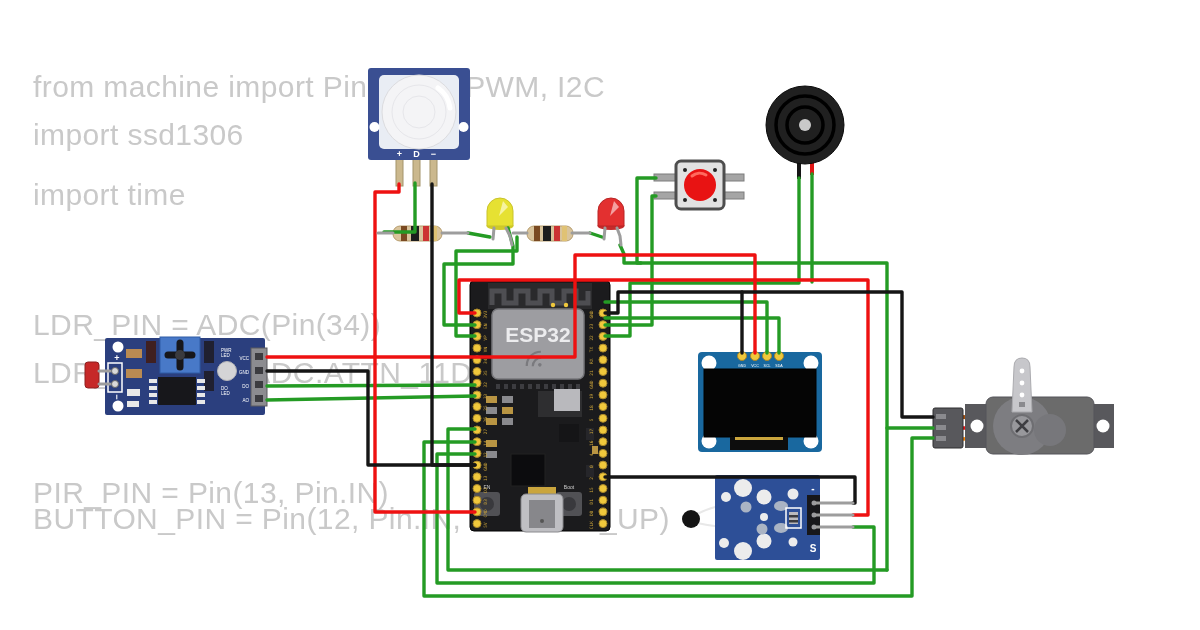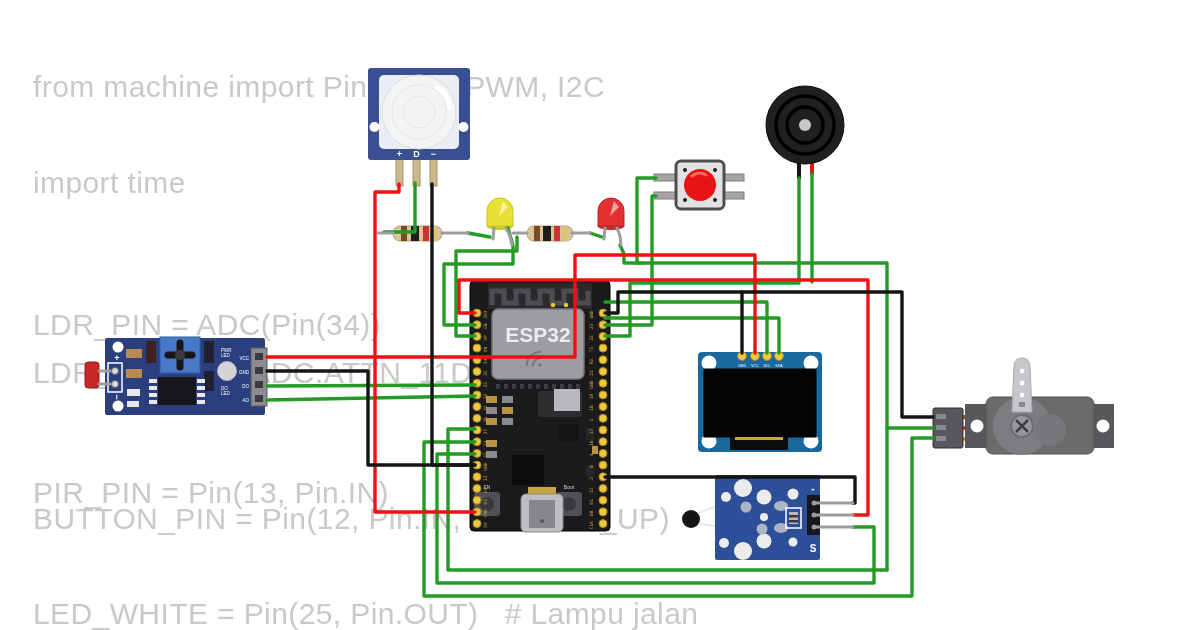--- a/index.html
+++ b/index.html
@@ -22,26 +22,26 @@
   .thermb{fill:var(--thermboard,#2d4f97);}
   .espb{fill:var(--espboard,#1b1b1d);}
   .servob{fill:var(--servobody,#6b6b6b);}
 </style>
 </head>
 <body>
 
 <div class="canvas">
 
   <div class="code" style="top:70px">from machine import Pin, ADC, PWM, I2C</div>
-  <div class="code" style="top:166px">import time</div>
+  <div class="code" style="top:118px">import ssd1306</div>
+  <div class="code" style="top:178px">import time</div>
   <div class="code" style="top:308px">LDR_PIN = ADC(Pin(34))</div>
   <div class="code" style="top:356px">LDR_PIN.atten(ADC.ATTN_11DB)</div>
   <div class="code" style="top:476px">PIR_PIN = Pin(13, Pin.IN)</div>
   <div class="code" style="top:502px">BUTTON_PIN = Pin(12, Pin.IN, Pin.PULL_UP)</div>
-  <div class="code" style="top:597px">LED_WHITE = Pin(25, Pin.OUT)   # Lampu jalan</div>
 
   <svg id="scene" width="1200" height="630">
 
     <g>
       <rect x="396" y="155" width="7" height="31" fill="#cbb88d" stroke="#a3946a"></rect>
       <rect x="413" y="155" width="7" height="31" fill="#cbb88d" stroke="#a3946a"></rect>
       <rect x="430" y="155" width="7" height="31" fill="#cbb88d" stroke="#a3946a"></rect>
       <rect x="368" y="68" width="102" height="92" rx="3" class="pirb"></rect>
       <rect x="379" y="75" width="80" height="74" rx="5" fill="#e9edf4"></rect>
       <circle cx="419" cy="112" r="37" fill="#f4f4f6" stroke="#dcdcdf"></circle>

